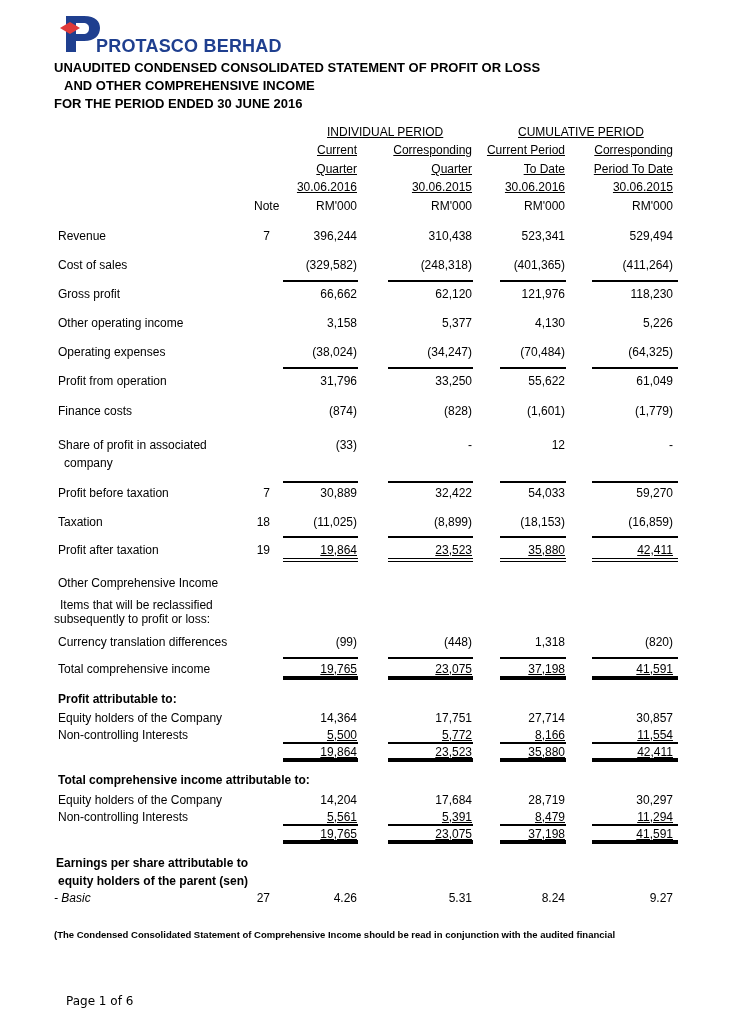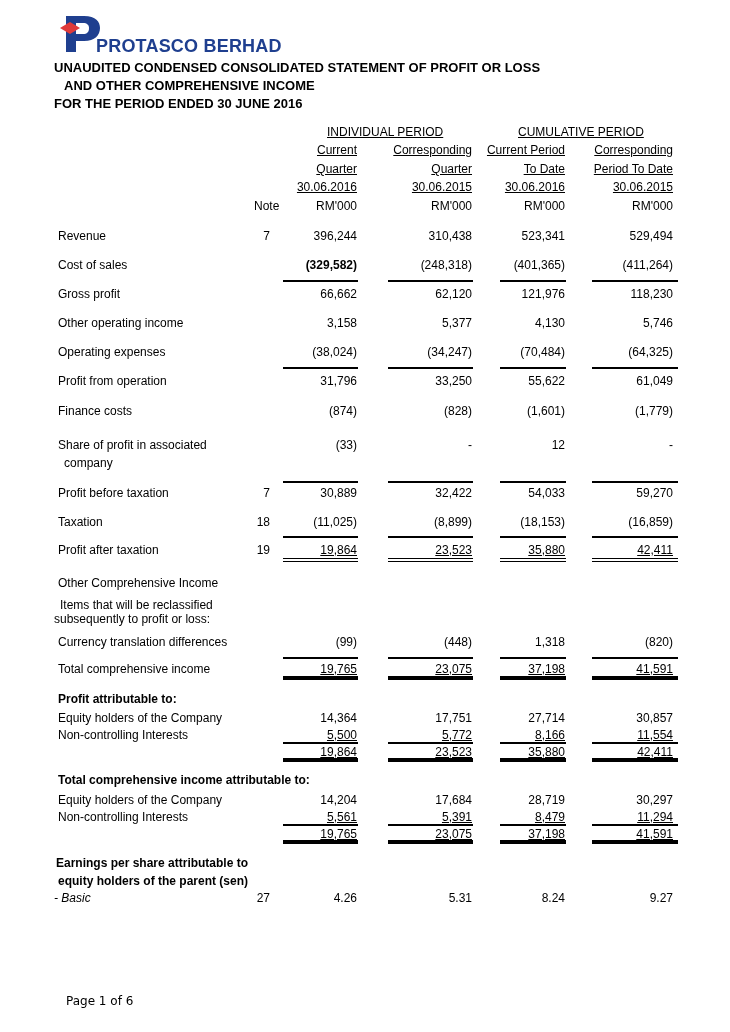--- a/index.html
+++ b/index.html
@@ -68,38 +68,38 @@
 <div class="abs hdr c4" style="top:199px;">RM'000</div>
 
 <div id="rows">
     <div class="abs row-label" style="top: 229px;">Revenue</div>
     <div class="abs note" style="top: 229px; left: 240px;">7</div>
     <div class="abs num c1" style="top: 229px; margin-left: 8px;">396,244</div>
     <div class="abs num c2" style="top: 229px;">310,438</div>
     <div class="abs num c3" style="top: 229px;">523,341</div>
     <div class="abs num c4" style="top: 229px;">529,494</div>
     <div class="abs row-label" style="top: 258px;">Cost of sales</div>
-    <div class="abs num c1" style="top: 258px; font-weight: bold;">(329,582)</div>
+    <div class="abs num c1" style="top: 258px;">(329,582)</div>
     <div class="abs num c2" style="top: 258px;">(248,318)</div>
     <div class="abs num c3" style="top: 258px;">(401,365)</div>
     <div class="abs num c4" style="top: 258px;">(411,264)</div>
     <div class="abs line l1" style="top: 280px;"></div>
     <div class="abs line l2" style="top: 280px;"></div>
     <div class="abs line l3" style="top: 280px;"></div>
     <div class="abs line l4" style="top: 280px;"></div>
     <div class="abs row-label" style="top: 287px;">Gross profit</div>
     <div class="abs num c1" style="top: 287px;">66,662</div>
     <div class="abs num c2" style="top: 287px;">62,120</div>
     <div class="abs num c3" style="top: 287px;">121,976</div>
     <div class="abs num c4" style="top: 287px;">118,230</div>
     <div class="abs row-label" style="top: 316px;">Other operating income</div>
     <div class="abs num c1" style="top: 316px;">3,158</div>
     <div class="abs num c2" style="top: 316px;">5,377</div>
     <div class="abs num c3" style="top: 316px;">4,130</div>
-    <div class="abs num c4" style="top: 316px;">5,746</div>
+    <div class="abs num c4" style="top: 316px;">5,226</div>
     <div class="abs row-label" style="top: 345px;">Operating expenses</div>
     <div class="abs num c1" style="top: 345px;">(38,024)</div>
     <div class="abs num c2" style="top: 345px;">(34,247)</div>
     <div class="abs num c3" style="top: 345px; text-align: right;">(70,484)</div>
     <div class="abs num c4" style="top: 345px;">(64,325)</div>
     <div class="abs line l1" style="top: 367px;"></div>
     <div class="abs line l2" style="top: 367px;"></div>
     <div class="abs line l3" style="top: 367px;"></div>
     <div class="abs line l4" style="top: 367px;"></div>
     <div class="abs row-label" style="top: 374px;">Profit from operation</div>
@@ -221,15 +221,16 @@
     <div class="abs row-label bold" style="top: 874px; left: 58px;">equity holders of the parent (sen)</div>
     <div class="abs row-label" style="top: 891px; left: 54px; font-style: italic;">- Basic</div>
     <div class="abs note" style="top: 891px; left: 240px;">27</div>
     <div class="abs num c1" style="top: 891px;">4.26</div>
     <div class="abs num c2" style="top: 891px;">5.31</div>
     <div class="abs num c3" style="top: 891px;">8.24</div>
     <div class="abs num c4" style="top: 891px;">9.27</div>
   </div>
 
 <div class="abs footnote">
+  <div>(The Condensed Consolidated Statement of Comprehensive Income should be read in conjunction with the audited financial</div>
 </div>
 
 <div class="abs pagenum">Page 1 of 6</div>
 
 </body></html>

